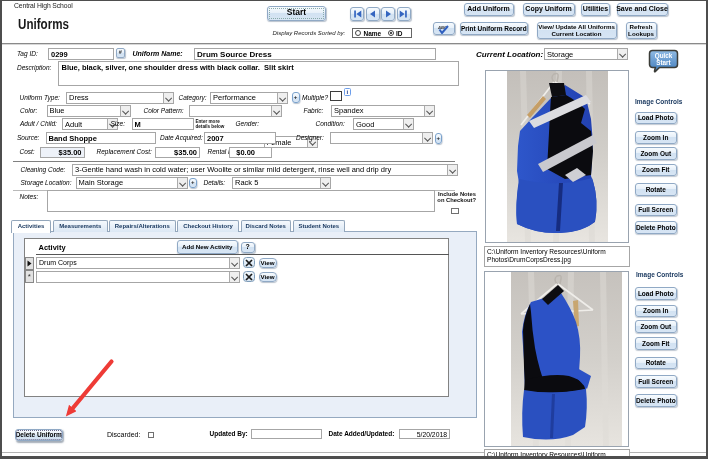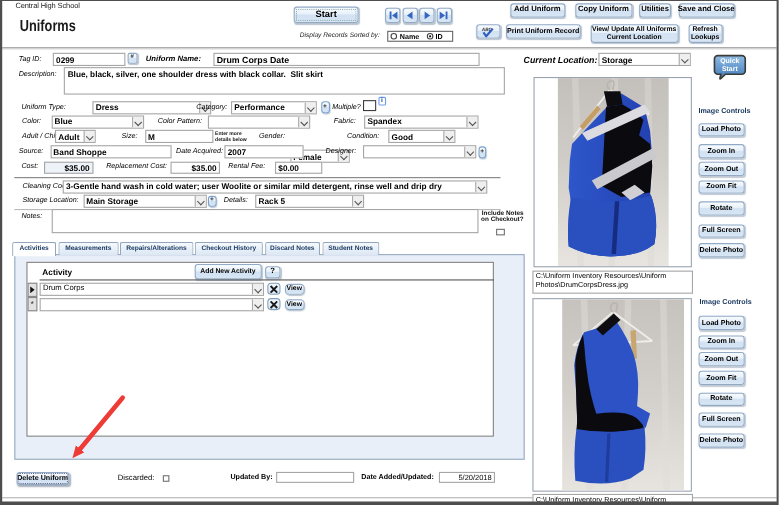--- a/index.html
+++ b/index.html
@@ -1,19 +1,19 @@
 <!DOCTYPE html>
 <html><head><meta charset="utf-8">
 <style>
 html,body{margin:0;padding:0}
 body{width:708px;height:459px;position:relative;background:#fff;font-family:"Liberation Sans",sans-serif;overflow:hidden}
 .frame{position:absolute;left:0;top:0;width:708px;height:459px;border-left:2px solid #4e4e4e;border-right:2px solid #4e4e4e;border-top:1px solid #4e4e4e;border-bottom:3px solid #4e4e4e;box-sizing:border-box;pointer-events:none;z-index:50}
 .lbl{position:absolute;font-style:italic;font-size:6.5px;color:#000;white-space:nowrap}
 .tb{position:absolute;background:#fff;border:1px solid #a6a6a6;box-sizing:border-box;font-size:7.5px;font-weight:bold;color:#000;white-space:nowrap;overflow:hidden;padding:1.5px 2px;line-height:1.15}
-.dd{position:absolute;background:#fff;border:1px solid #a6a6a6;box-sizing:border-box;font-size:7.5px;font-weight:bold;color:#000;white-space:nowrap;overflow:hidden;padding:1.5px 13px 1.5px 2px;line-height:1.15}
+.dd{position:absolute;background:#fff;border:1px solid #a6a6a6;box-sizing:border-box;font-size:7.5px;font-weight:normal;color:#000;white-space:nowrap;overflow:hidden;padding:1.5px 13px 1.5px 2px;line-height:1.15}
 .da{position:absolute;right:0;top:0;bottom:0;width:9px;background:#efefef;border-left:1px solid #ababab}
 .da:after{content:"";position:absolute;left:2px;top:3px;width:3.5px;height:3.5px;border-left:1.3px solid #555;border-bottom:1.3px solid #555;transform:rotate(-45deg)}
 .btn{position:absolute;box-sizing:border-box;background:linear-gradient(#f7fbfe,#e7f0f9 45%,#d2e2f2 50%,#d7e5f4);border:1px solid #90a9c5;border-radius:3px;font-size:6.5px;font-weight:bold;color:#000;display:flex;align-items:center;justify-content:center;text-align:center;line-height:1.15;white-space:nowrap;box-shadow:0.5px 1px 1px rgba(100,120,145,.45)}
 .sep{position:absolute;background:#8f8f8f;height:1px}
 .cb{position:absolute;width:7px;height:7px;border:1px solid #707070;background:#fff;box-sizing:border-box}
 .tab{position:absolute;top:220px;height:11.5px;box-sizing:border-box;background:linear-gradient(#f5f9fd,#dbe7f4);border:1px solid #93a6bb;border-bottom:none;border-radius:2px 2px 0 0;font-size:6px;font-weight:bold;color:#17365d;text-align:center;line-height:11.5px;white-space:nowrap;overflow:hidden}
 .tab.on{background:#fff;height:12.5px;z-index:5}
 .xbtn{position:absolute;width:12px;height:11px;box-sizing:border-box;background:linear-gradient(#f2f8fd,#d5e4f3);border:1px solid #7f9db9;border-radius:3.5px;display:flex;align-items:center;justify-content:center}
 .icb{position:absolute;left:635px;width:41.5px;height:12.5px;box-sizing:border-box;background:linear-gradient(#f7fbfe,#e7f0f9 45%,#d2e2f2 50%,#d7e5f4);border:1px solid #90a9c5;border-radius:3px;font-size:6.5px;font-weight:bold;display:flex;align-items:center;justify-content:center;white-space:nowrap;box-shadow:0.5px 1px 1px rgba(100,120,145,.4)}
 .ic-lbl{position:absolute;font-size:6.5px;font-weight:bold;color:#17365d;white-space:nowrap}
@@ -64,45 +64,45 @@
 <div class="btn" style="left:460px;top:22px;width:67.5px;height:13px;font-size:6.5px">Print Uniform Record</div>
 <div class="btn" style="left:536.5px;top:21.5px;width:80px;height:17px;font-size:6.2px">View/ Update All Uniforms<br>Current Location</div>
 <div class="btn" style="left:625.5px;top:21.5px;width:31px;height:17px;font-size:6.2px">Refresh<br>Lookups</div>
 <div class="sep" style="left:2px;top:43px;width:704px;background:#8a8a8a"></div>
 <div class="sep" style="left:2px;top:44px;width:704px;background:#d8d8d8"></div>
 
 <div class="lbl" style="left:17px;top:49.5px">Tag ID:</div>
 <div class="tb" style="left:48px;top:48px;width:65.5px;height:12px">0299</div>
 <div class="btn" style="left:116px;top:47.5px;width:8.5px;height:10px;border-radius:2px;font-size:5.5px;color:#333;font-weight:bold">#</div>
 <div class="lbl" style="left:132.5px;top:49.5px;font-weight:bold;font-size:7px">Uniform Name:</div>
-<div class="tb" style="left:194px;top:48px;width:242px;height:12px;font-size:8px;padding-top:1px">Drum Corps Date</div>
+<div class="tb" style="left:194px;top:48px;width:242px;height:12px;font-size:8px;padding-top:1px">Drum Source Dress</div>
 
 <div class="lbl" style="left:17px;top:64px">Description:</div>
 <div class="tb" style="left:58px;top:61px;width:401px;height:25px;white-space:normal;font-size:7.5px;padding:2px 2.5px">Blue, black, silver, one shoulder dress with black collar.&nbsp; Slit skirt</div>
 
 <div class="lbl" style="left:19.5px;top:94px">Uniform Type:</div>
-<div class="dd" style="left:84px;top:91.5px;width:108px;height:12px">Dress<i class="da"></i></div>
+<div class="dd" style="left:66px;top:91.5px;width:108px;height:12px">Dress<i class="da"></i></div>
 <div class="lbl" style="left:178.5px;top:94px">Category:</div>
 <div class="dd" style="left:210px;top:91.5px;width:78px;height:12px">Performance<i class="da"></i></div>
 <div class="btn" style="left:291.5px;top:92px;width:8px;height:10.5px;font-size:6px;color:#222;border-color:#7ba2cc">+</div>
 <div class="lbl" style="left:302px;top:94px">Multiple?</div>
 <div style="position:absolute;left:329.5px;top:90.5px;width:12px;height:10.5px;border:1px solid #3c3c3c;background:#fff;box-sizing:border-box"></div>
 <div style="position:absolute;left:344px;top:88px;width:6.5px;height:8px;background:#fff;border:1px solid #6d9eeb;border-radius:1.5px;box-sizing:border-box;font-size:6px;font-weight:bold;color:#1c3f94;text-align:center;line-height:6.5px">i</div>
 
 <div class="lbl" style="left:20px;top:106.5px">Color:</div>
 <div class="dd" style="left:46.5px;top:104.5px;width:84.5px;height:12px">Blue<i class="da"></i></div>
 <div class="lbl" style="left:143.5px;top:106.5px">Color Pattern:</div>
 <div class="dd" style="left:189px;top:104.5px;width:93px;height:12px">
     <i class="da"></i>
   </div>
 <div class="lbl" style="left:303.5px;top:106.5px">Fabric:</div>
 <div class="dd" style="left:331px;top:104.5px;width:104px;height:12px">Spandex<i class="da"></i></div>
 
 <div class="lbl" style="left:20px;top:120px">Adult / Child:</div>
-<div class="dd" style="left:50px;top:118px;width:37px;height:12px">Adult<i class="da"></i></div>
+<div class="dd" style="left:62px;top:118px;width:56px;height:12px">Adult<i class="da"></i></div>
 <div class="lbl" style="left:110.5px;top:120px">Size:</div>
 <div class="tb" style="left:131.5px;top:118px;width:62.5px;height:12px">M</div>
 <div style="position:absolute;left:195.5px;top:118.5px;font-size:4.6px;font-weight:bold;line-height:1.25;color:#111">Enter more<br>details below</div>
 <div class="lbl" style="left:235.5px;top:120px">Gender:</div>
 <div class="dd" style="left:263.5px;top:136px;width:54px;height:12px">Female<i class="da"></i></div>
 <div class="lbl" style="left:315.5px;top:120px">Condition:</div>
 <div class="dd" style="left:353px;top:118px;width:61px;height:12px">Good<i class="da"></i></div>
 
 <div class="lbl" style="left:17px;top:134px">Source:</div>
 <div class="tb" style="left:45.5px;top:132px;width:110.5px;height:12px">Band Shoppe</div>
@@ -112,25 +112,25 @@
 <div class="dd" style="left:329.5px;top:132px;width:103.5px;height:12px">
     <i class="da"></i>
   </div>
 <div class="btn" style="left:434.5px;top:133px;width:7.5px;height:11px;font-size:6px;color:#222;border-color:#7ba2cc">+</div>
 
 <div class="lbl" style="left:19.5px;top:148px">Cost:</div>
 <div class="tb" style="left:39.5px;top:146.5px;width:45px;height:11.5px;text-align:right;background:#eef2f9">$35.00</div>
 <div class="lbl" style="left:96.5px;top:148px">Replacement Cost:</div>
 <div class="tb" style="left:154.5px;top:146.5px;width:45.5px;height:11.5px;text-align:right">$35.00</div>
 <div class="lbl" style="left:207.5px;top:148px">Rental Fee:</div>
-<div class="tb" style="left:250px;top:146.5px;width:43px;height:11.5px;padding-right:16px">$0.00</div>
+<div class="tb" style="left:229px;top:146.5px;width:43px;height:11.5px;text-align:right;padding-right:16px">$0.00</div>
 <div class="sep" style="left:13px;top:160.5px;width:442px;background:#808080"></div>
 
 <div class="lbl" style="left:20.5px;top:166px">Cleaning Code:</div>
-<div class="dd" style="left:57px;top:163.5px;width:385.5px;height:12px">3-Gentle hand wash in cold water; user Woolite or similar mild detergent, rinse well and drip dry<i class="da"></i></div>
+<div class="dd" style="left:72px;top:163.5px;width:385.5px;height:12px">3-Gentle hand wash in cold water; user Woolite or similar mild detergent, rinse well and drip dry<i class="da"></i></div>
 <div class="lbl" style="left:20.5px;top:179px">Storage Location:</div>
 <div class="dd" style="left:75.5px;top:176.5px;width:112px;height:12px">Main Storage<i class="da"></i></div>
 <div class="btn" style="left:189px;top:177.5px;width:7.5px;height:10px;font-size:6px;color:#222;border-color:#7ba2cc">+</div>
 <div class="lbl" style="left:203.5px;top:179px">Details:</div>
 <div class="dd" style="left:232px;top:176.5px;width:99px;height:12px">Rack 5<i class="da"></i></div>
 <div class="sep" style="left:13px;top:189.5px;width:442px;background:#b9b9b9"></div>
 
 <div class="lbl" style="left:19.5px;top:192.5px">Notes:</div>
 <div class="tb" style="left:46.5px;top:190px;width:388.5px;height:21.5px"></div>
 <div style="position:absolute;left:437px;top:191px;width:39px;text-align:right;font-size:5.8px;font-weight:bold;line-height:1.1;color:#111">Include Notes<br>on Checkout?</div>

